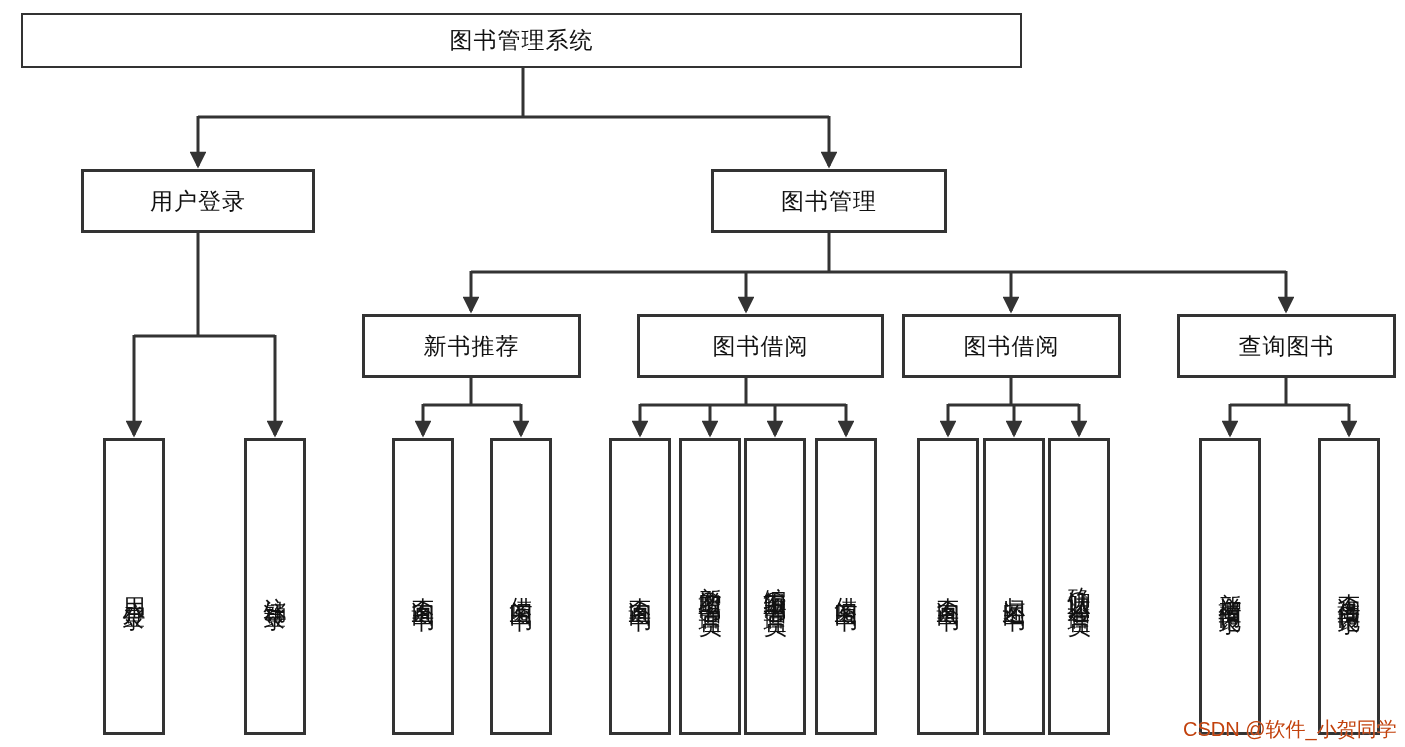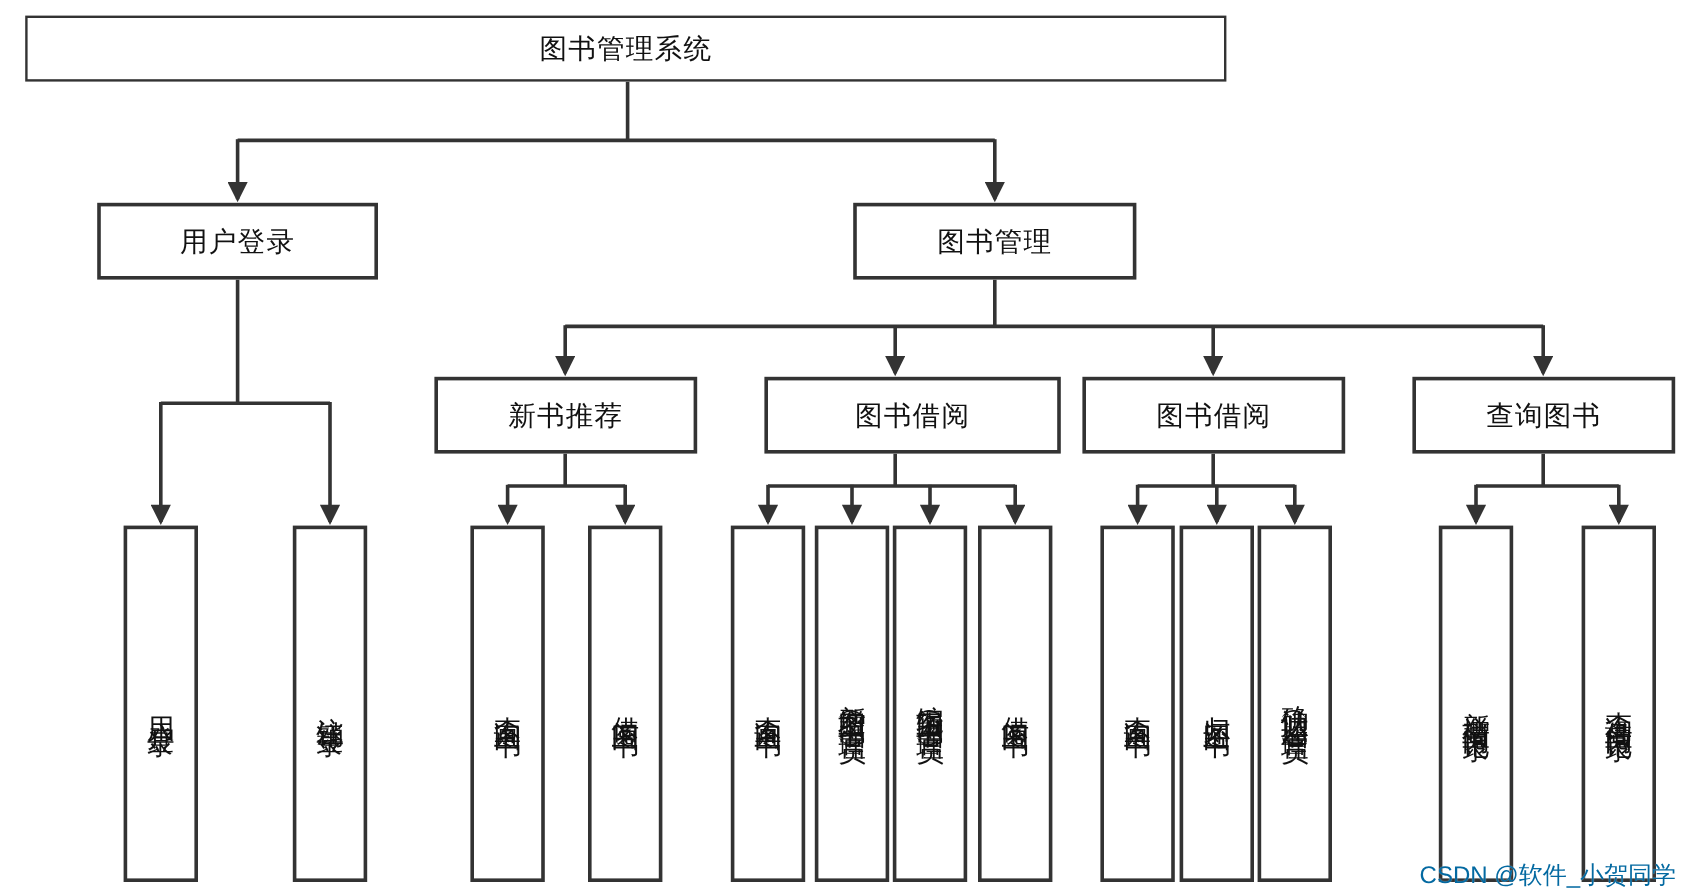--- a/index.html
+++ b/index.html
@@ -49,21 +49,21 @@
   #l-a1 { left: 103px; }  #l-a2 { left: 244px; }
   #l-b1 { left: 392px; }  #l-b2 { left: 490px; }
   #l-c1 { left: 609px; }  #l-c2 { left: 679px; }  #l-c3 { left: 744px; }  #l-c4 { left: 815px; }
   #l-d1 { left: 917px; }  #l-d2 { left: 983px; }  #l-d3 { left: 1048px; }
   #l-e1 { left: 1199px; } #l-e2 { left: 1318px; }
   #watermark {
     position: absolute;
     left: 1183px;
     top: 716px;
     font-size: 20px;
-    color: #0369a1;
+    color: #c2410c;
     z-index: 5;
     white-space: nowrap;
     text-shadow: 0 0 1px rgba(255,255,255,0.6);
   }
 </style>
 </head>
 <body>
 
 <div id="canvas">
 

